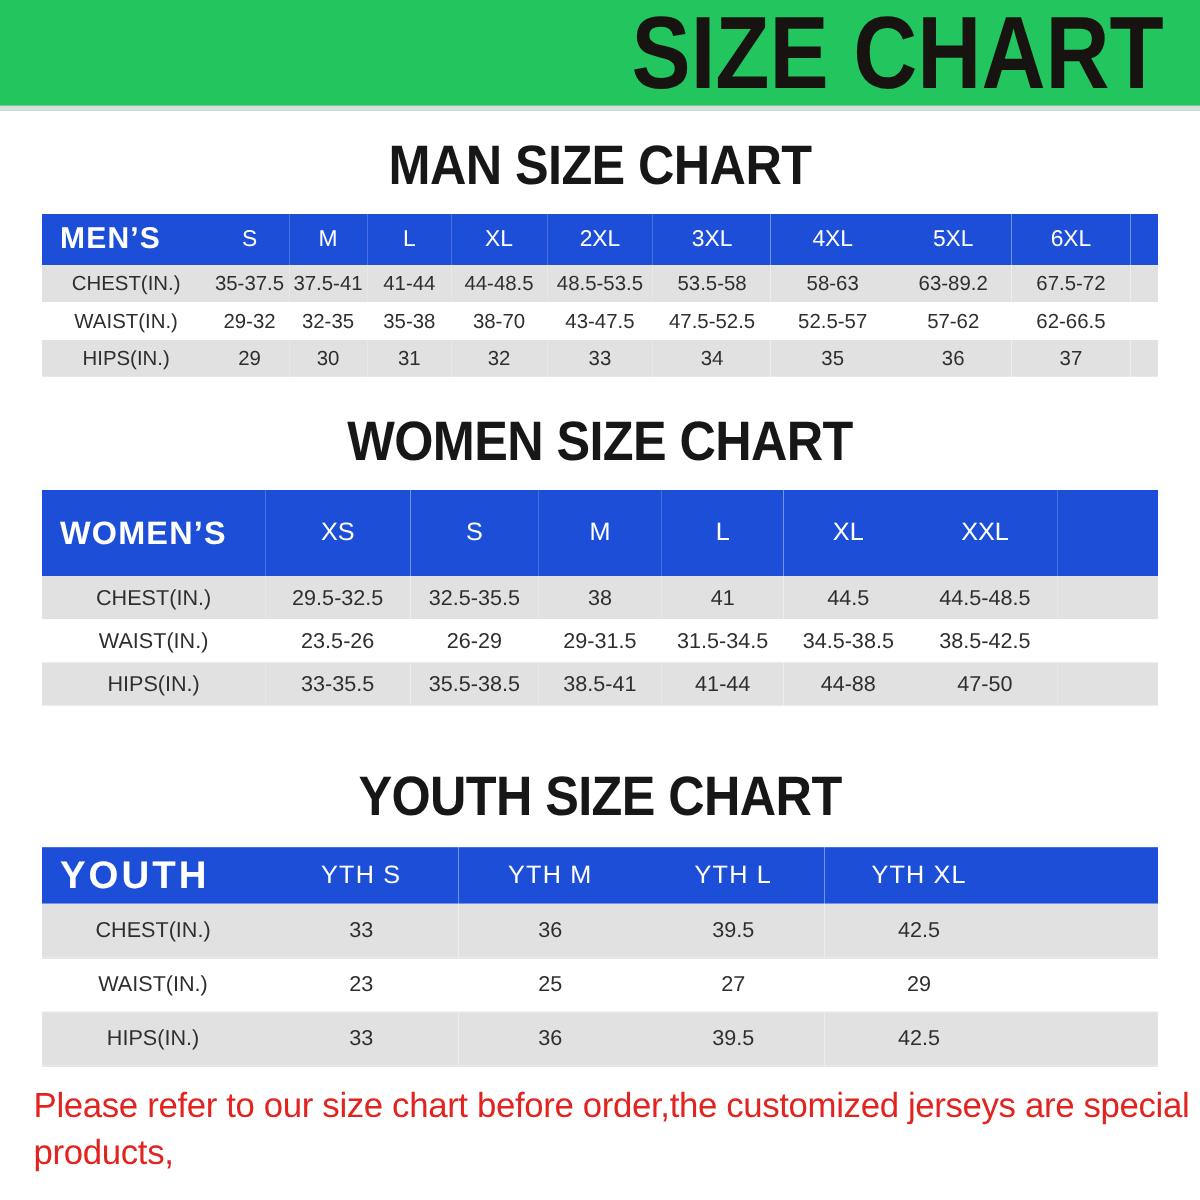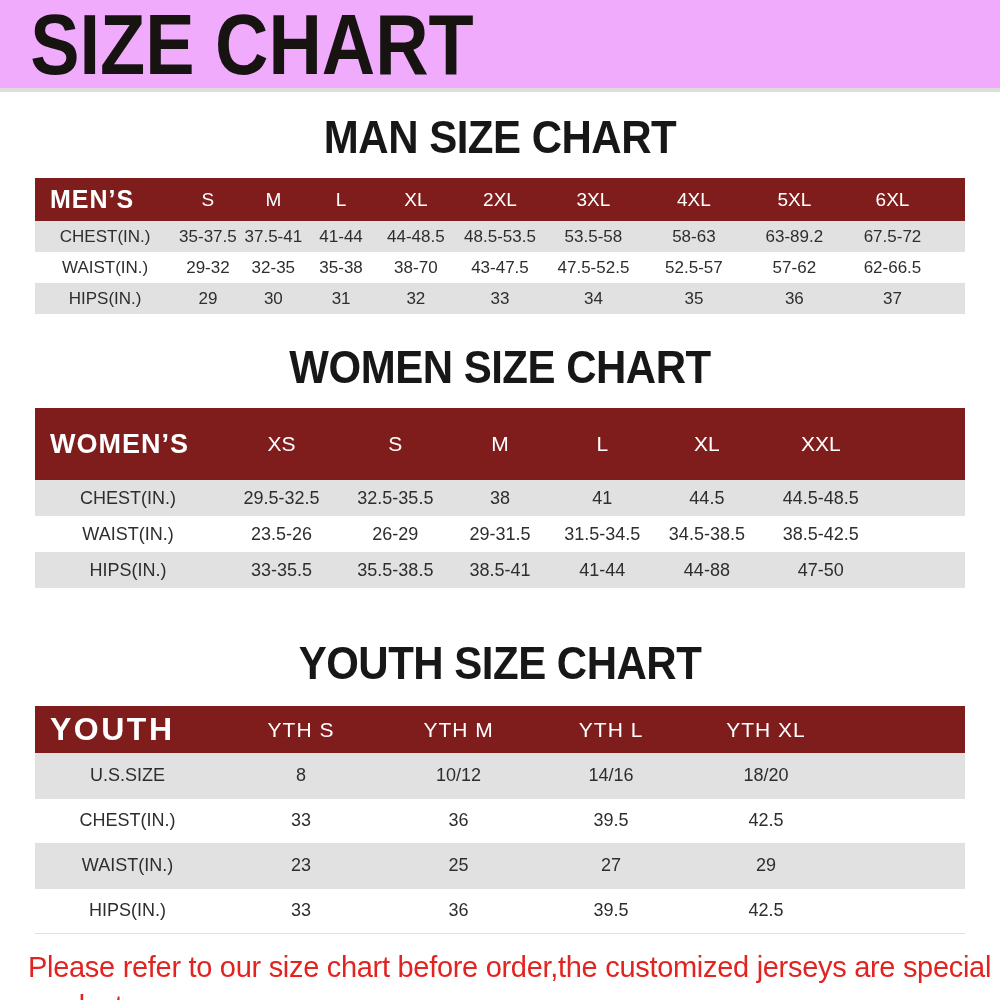--- a/index.html
+++ b/index.html
@@ -4,22 +4,22 @@
 <style>
   html, body {
     margin: 0; padding: 0;
     width: 1000px; height: 1000px;
     background: #ffffff;
     font-family: "Liberation Sans", sans-serif;
     overflow: hidden;
   }
   .banner {
     height: 88px;
-    background: #f0abfc;
-    display: flex; align-items: center; justify-content: flex-start;
+    background: #22c55e;
+    display: flex; align-items: center; justify-content: flex-end;
     border-bottom: 4px solid #dcdcdc;
   }
   .banner-title {
     display: inline-block;
     font-size: 84px; font-weight: 700; color: #161310;
     letter-spacing: 0px; line-height: 1;
     transform: scale(0.88, 1.02);
   }
   .section-heading {
     margin: 16px; height: 48px;
@@ -37,21 +37,21 @@
 
   table.size-table {
     width: 930px; margin: 0 auto;
     border-collapse: collapse; table-layout: fixed;
     color: #2e2e2e;
   }
   #men-table   { margin-top: 10px; }
   #women-table { margin-top: 16px; }
   #youth-table { margin-top: 18px; }
 
-  table.size-table thead tr { background: #7f1d1d; color: #ffffff; }
+  table.size-table thead tr { background: #1d4ed8; color: #ffffff; }
   table.size-table th, table.size-table td {
     text-align: center; vertical-align: middle;
     font-weight: 400; padding: 0;
     overflow: hidden; white-space: nowrap;
   }
   table.size-table thead th:first-child {
     text-align: left; padding-left: 15px;
     font-weight: 700;
   }
   table.size-table tbody tr:nth-child(odd) { background: #E1E1E1; }
@@ -238,28 +238,20 @@
         <th>YOUTH</th>
         <th>YTH S</th>
         <th>YTH M</th>
         <th>YTH L</th>
         <th>YTH XL</th>
         <th></th>
       </tr>
     </thead>
     <tbody>
       <tr>
-        <td>U.S.SIZE</td>
-        <td>8</td>
-        <td>10/12</td>
-        <td>14/16</td>
-        <td>18/20</td>
-        <td></td>
-      </tr>
-      <tr>
         <td>CHEST(IN.)</td>
         <td>33</td>
         <td>36</td>
         <td>39.5</td>
         <td>42.5</td>
         <td></td>
       </tr>
       <tr>
         <td>WAIST(IN.)</td>
         <td>23</td>

